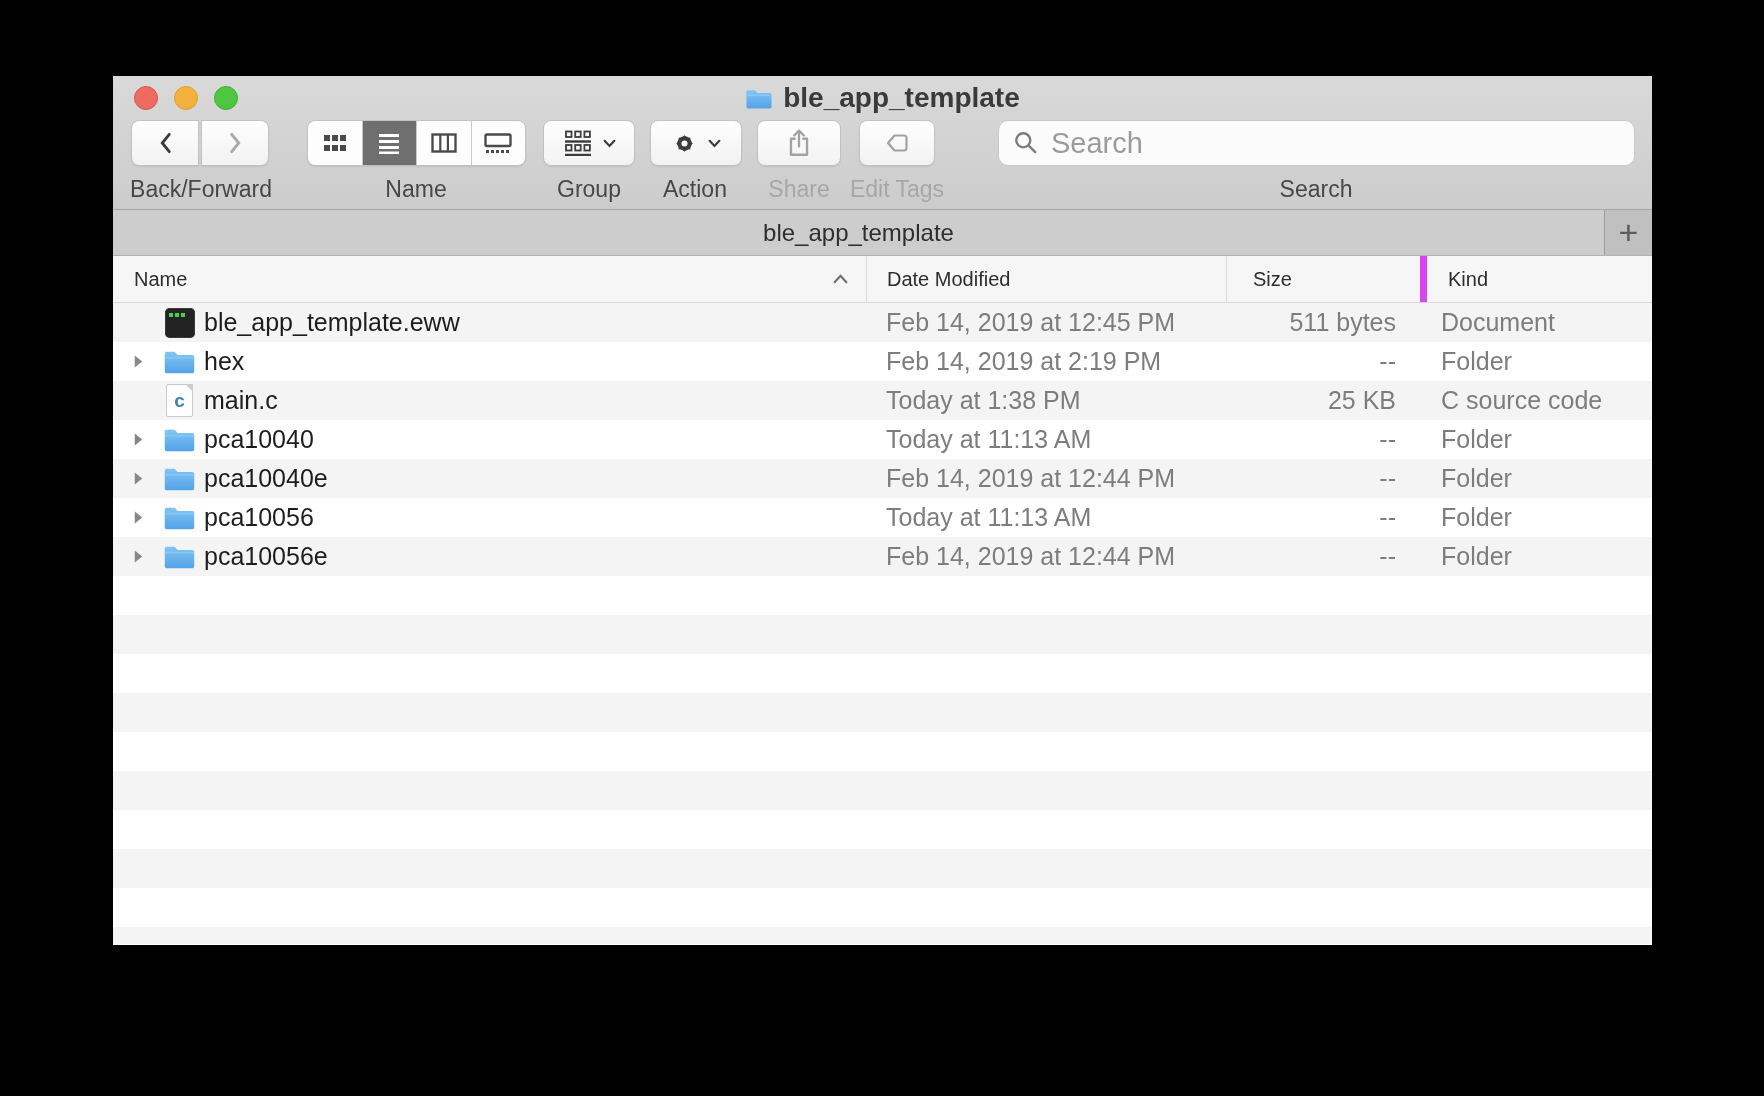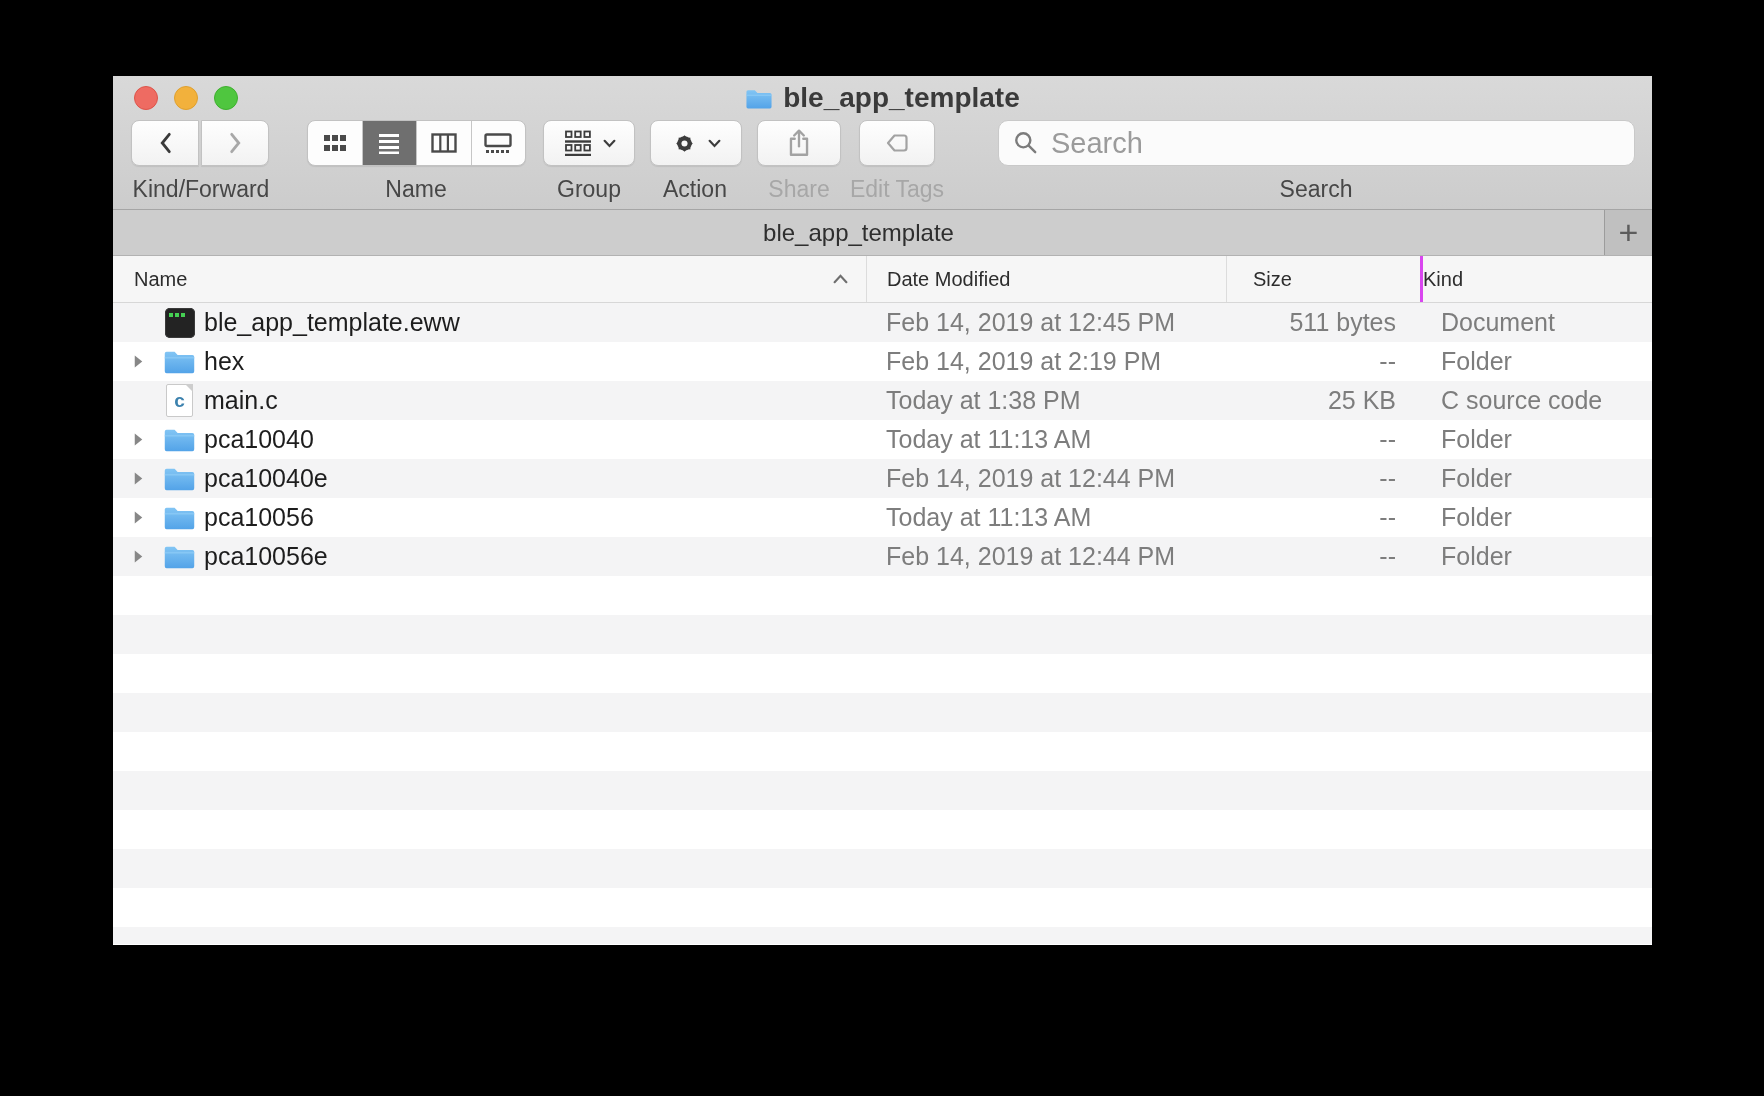--- a/index.html
+++ b/index.html
@@ -34,21 +34,21 @@
   .tab{flex:1;display:flex;align-items:center;justify-content:center;font-size:24px;color:#2e2e2e;}
   .newtab{width:47px;background:#c0c0c0;border-left:1px solid #9c9c9c;display:flex;align-items:center;justify-content:center;font-size:34px;font-weight:300;color:#5c5c5c;}
 
   
   .grid{display:grid;grid-template-columns:753px 360px 194px 1fr;}
   .header-row{height:47px;background:#f6f6f6;border-bottom:1px solid #d7d7d7;font-size:20px;color:#2d2d2d;box-sizing:border-box;}
   .header-row>div{display:flex;align-items:center;box-sizing:border-box;}
   .hc-name{padding-left:21px;justify-content:space-between;padding-right:18px;}
   .hc-date{padding-left:20px;border-left:1px solid #dcdcdc;}
   .hc-size{padding-left:26px;border-left:1px solid #dcdcdc;}
-  .hc-kind{border-left:3px solid #d946ef;}
+  .hc-kind{padding-left:21px;border-left:7px solid #d946ef;}
 
   
   .rows{height:641px;background:repeating-linear-gradient(180deg,#f4f4f5 0px,#f4f4f5 39px,#ffffff 39px,#ffffff 78px);}
   .row{height:39px;align-items:center;font-size:25px;color:#1d1d1d;}
   .row>div{display:flex;align-items:center;box-sizing:border-box;height:39px;}
   .cell-name{padding-left:16px;}
   .disc{width:18px;display:flex;align-items:center;justify-content:center;flex:0 0 18px;}
   .icon-box{width:33px;margin-left:16px;display:flex;align-items:center;justify-content:center;flex:0 0 33px;}
   .fname{margin-left:8px;white-space:nowrap;}
   .cell-date{padding-left:20px;color:#7d7d7d;}
@@ -196,21 +196,21 @@
     </div>
 
     <div class="search-field">
       <svg width="26" height="26" viewBox="0 0 24 24" fill="none" stroke="#7c7c7c" stroke-width="2.2" stroke-linecap="round">
         <circle cx="9.5" cy="9.5" r="6.5"></circle>
           <line x1="14.5" y1="14.5" x2="20.5" y2="20.5"></line>
       </svg>
       <input type="text" placeholder="Search" style="">
     </div>
 
-    <div class="tool-label" style="left:88px;">Kind/Forward</div>
+    <div class="tool-label" style="left:88px;">Back/Forward</div>
     <div class="tool-label" style="left:303px;">Name</div>
     <div class="tool-label" style="left:476px;">Group</div>
     <div class="tool-label" style="left:582px;">Action</div>
     <div class="tool-label dis" style="left:686px;">Share</div>
     <div class="tool-label dis" style="left:784px;">Edit Tags</div>
     <div class="tool-label" style="left:1203px;">Search</div>
   </div>
 
   <div class="tabbar">
     <div class="tab">ble_app_template</div>

